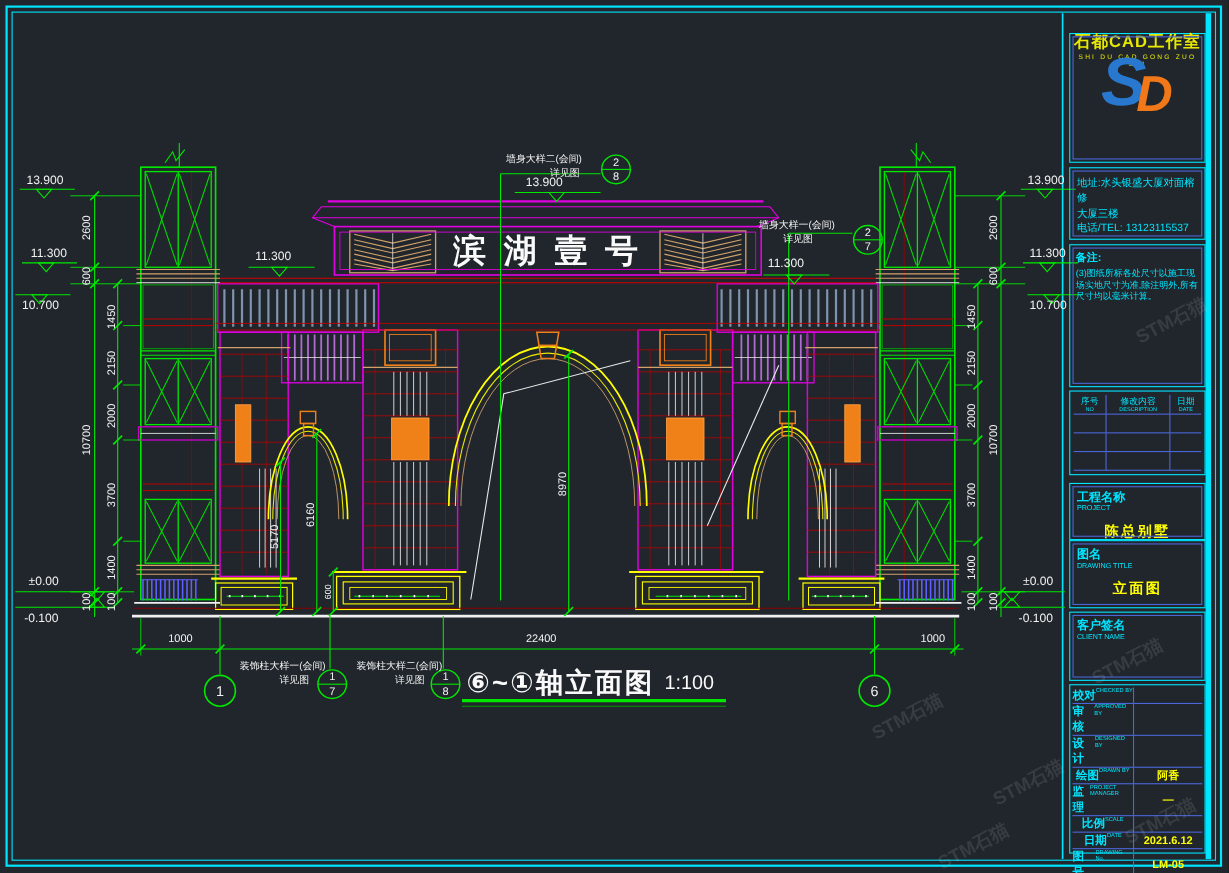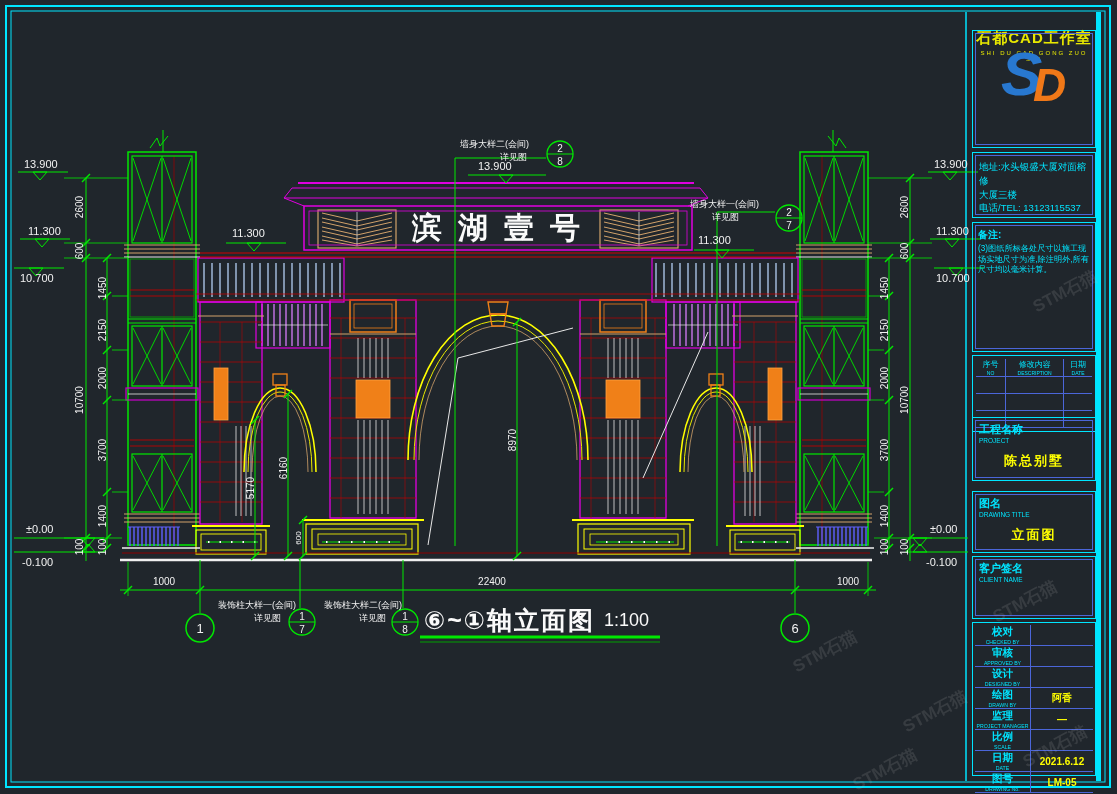--- a/index.html
+++ b/index.html
@@ -31,22 +31,22 @@
   .revtab{position:absolute;inset:3px;display:grid;grid-template-columns:26% 50% 24%;grid-template-rows:18px 1fr 1fr 1fr;}
   .revtab .c{border-right:1px solid #4b66d9;border-bottom:1px solid #4b66d9;color:#00e5ff;
              display:flex;flex-direction:column;align-items:center;justify-content:center;}
   .revtab .c:nth-child(3n){border-right:none;}
   .revtab .zh{font-size:8px;}
   .revtab .en{font-size:5px;}
   .seclab .zh{color:#00e5ff;font-size:11px;font-weight:bold;padding:4px 6px 0 6px;}
   .seclab .en{color:#00e5ff;font-size:6.5px;padding:0 6px;}
   .secval{color:#ffff00;font-size:13px;font-weight:bold;text-align:center;margin-top:8px;letter-spacing:2px;}
   .fields{position:absolute;inset:2px;display:grid;grid-template-columns:56px 1fr;}
-  .fields .lc{border-right:1px solid #4b66d9;border-bottom:1px solid #4b66d9;display:flex;flex-direction:column;
-              align-items:center;justify-content:center;color:#00e5ff;}
+  .fields .lc{border-right:1px solid #4b66d9;border-bottom:1px solid #4b66d9;display:flex;flex-direction:row;
+              align-items:flex-start;justify-content:center;color:#00e5ff;}
   .fields .vc{border-bottom:1px solid #4b66d9;display:flex;align-items:center;justify-content:center;
               color:#ffff00;font-size:10px;font-weight:bold;}
   .fields .lc .zh{font-size:10.5px;font-weight:bold;}
   .fields .lc .en{font-size:5.2px;}
 </style>
 </head>
 <body>
 
 <div id="stage">
 
@@ -393,21 +393,21 @@
           <div class="c"></div>
       <div class="c"></div>
           <div class="c"></div>
           <div class="c"></div>
       <div class="c"></div>
           <div class="c"></div>
           <div class="c"></div>
     </div>
   </div>
 
-  <div class="tbx seclab" style="top:417px;height:64px">
+  <div class="tbx seclab" style="top:439px;height:52px">
     <div class="in"></div>
     <div class="zh">工程名称</div>
     <div class="en">PROJECT</div>
     <div class="secval">陈总别墅</div>
   </div>
 
   <div class="tbx seclab" style="top:491px;height:62px">
     <div class="in"></div>
     <div class="zh">图名</div>
     <div class="en">DRAWING TITLE</div>

